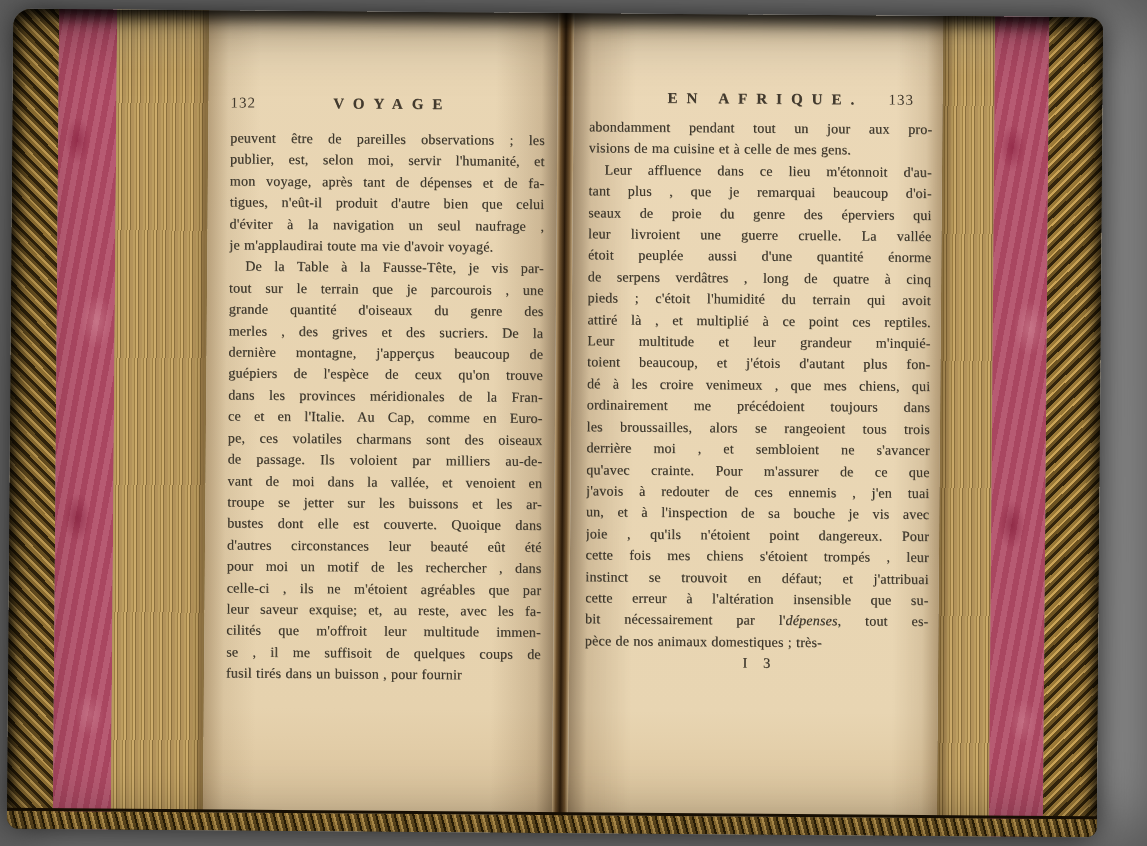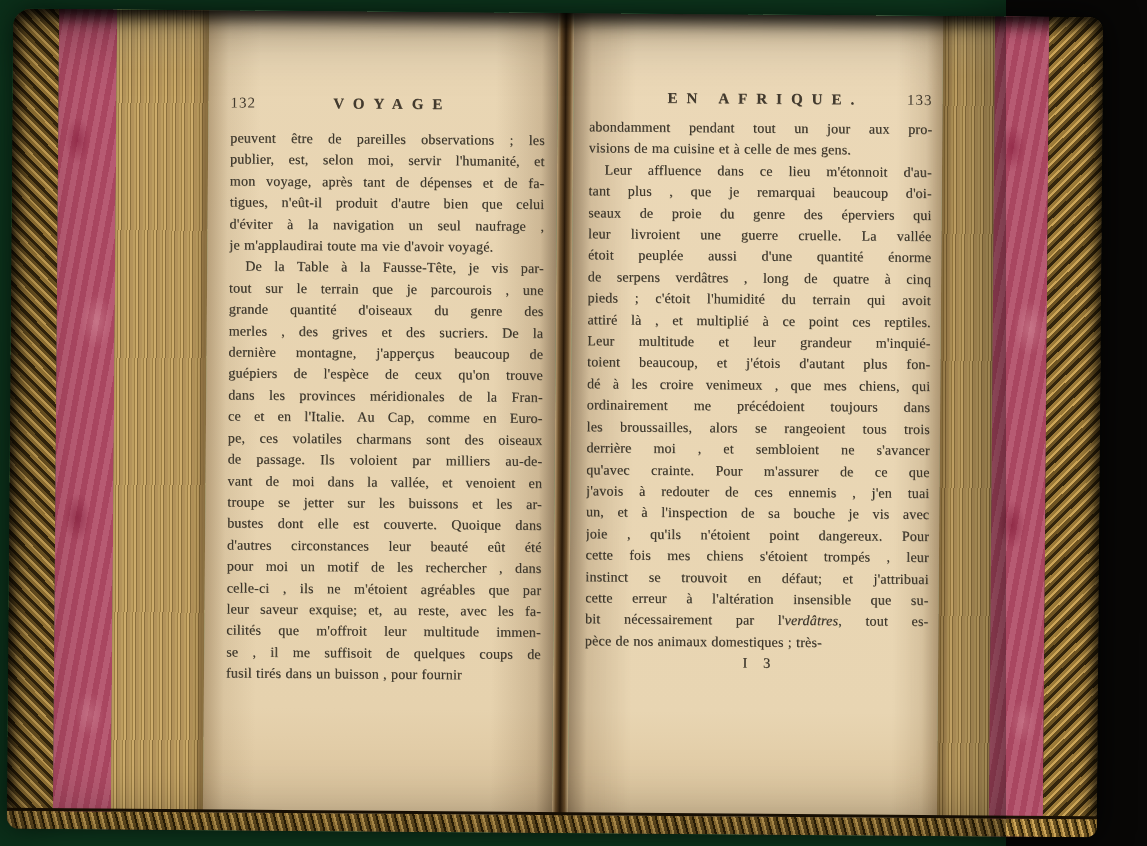--- a/index.html
+++ b/index.html
@@ -4,22 +4,22 @@
 <style>
   html, body {
     margin: 0; padding: 0;
     width: 1147px; height: 846px;
     background: #080706;
     overflow: hidden;
     font-family: "Liberation Serif", "DejaVu Serif", serif;
   }
   .scene {
     position: relative;
-    width: 1006px; height: 846px;
-    background: #14532d;
+    width: 1147px; height: 846px;
+    background: #a3a3a3;
     text-decoration: underline;
   }
   .scene::after {
     content: "";
     position: absolute; inset: 0;
     box-shadow: inset 0 0 70px 12px rgba(0,0,0,0.5);
     pointer-events: none;
     z-index: 40;
   }
   .book {
@@ -104,21 +104,21 @@
   .header-row {
     display: flex;
     align-items: baseline;
     margin-bottom: 16px;
     font-size: 15px;
     font-weight: bold;
     color: #423a2e;
   }
   .page-right .header-row { margin-bottom: 10px; }
   .pagenum { width: 44px; font-weight: normal; letter-spacing: 1px; }
-  .pagenum.rightnum { text-align: right; }
+  .pagenum.rightnum { }
   .running {
     flex: 1;
     text-align: center;
     letter-spacing: 9px;
     text-indent: 9px;
     white-space: nowrap;
     text-shadow: 0.4px 0.4px 0.5px rgba(60,50,35,0.5);
   }
   .textblock {
     font-size: 14px;
@@ -225,21 +225,21 @@
           <div class="tline"><span>ordinairement me précédoient toujours dans</span></div>
           <div class="tline"><span>les broussailles, alors se rangeoient tous trois</span></div>
           <div class="tline"><span>derrière moi , et sembloient ne s'avancer</span></div>
           <div class="tline"><span>qu'avec crainte. Pour m'assurer de ce que</span></div>
           <div class="tline"><span>j'avois à redouter de ces ennemis , j'en tuai</span></div>
           <div class="tline"><span>un, et à l'inspection de sa bouche je vis avec</span></div>
           <div class="tline"><span>joie , qu'ils n'étoient point dangereux. Pour</span></div>
           <div class="tline"><span>cette fois mes chiens s'étoient trompés , leur</span></div>
           <div class="tline"><span>instinct se trouvoit en défaut; et j'attribuai</span></div>
           <div class="tline"><span>cette erreur à l'altération insensible que su-</span></div>
-          <div class="tline"><span>bit nécessairement par l'</span><i>verdâtres</i><span>, tout es-</span></div>
+          <div class="tline"><span>bit nécessairement par l'</span><i>dépenses</i><span>, tout es-</span></div>
           <div class="tline last"><span>pèce de nos animaux domestiques ; très-</span></div>
         </div>
       <div class="signature">I 3</div>
     </div>
 
     <div class="strip foredge right"></div>
     <div class="strip marble right"></div>
     <div class="strip hatch right"></div>
 
     <div class="bottom-gilt"></div>

